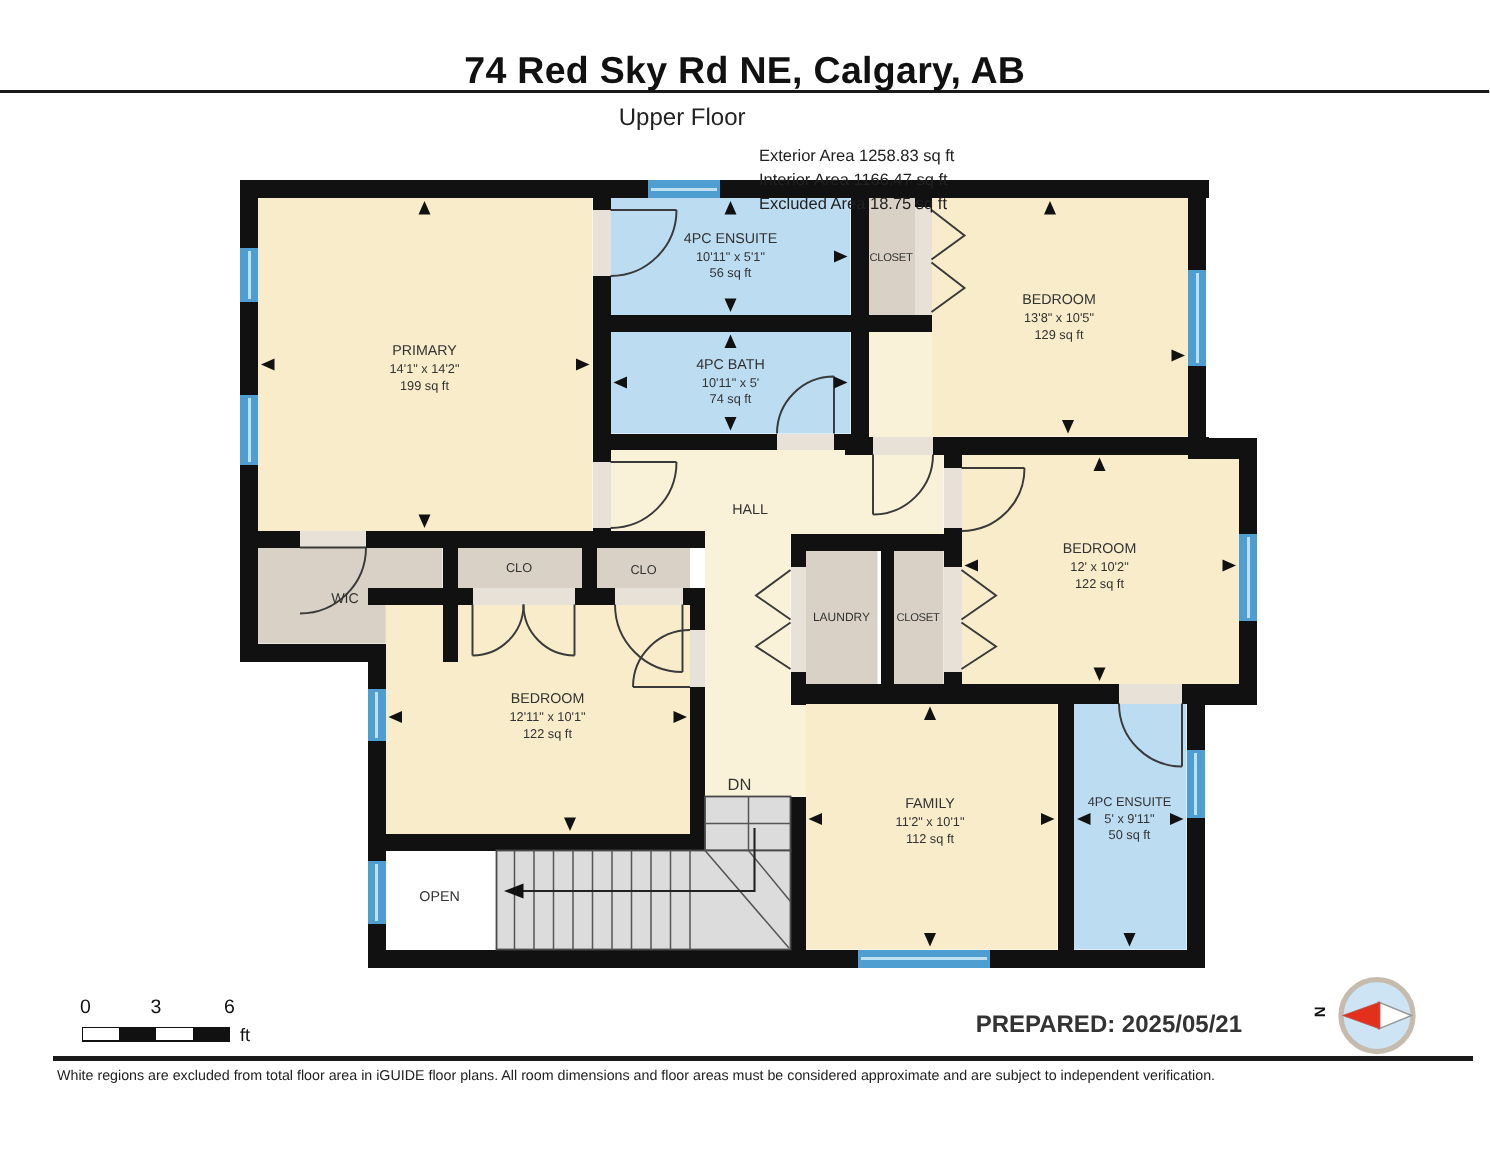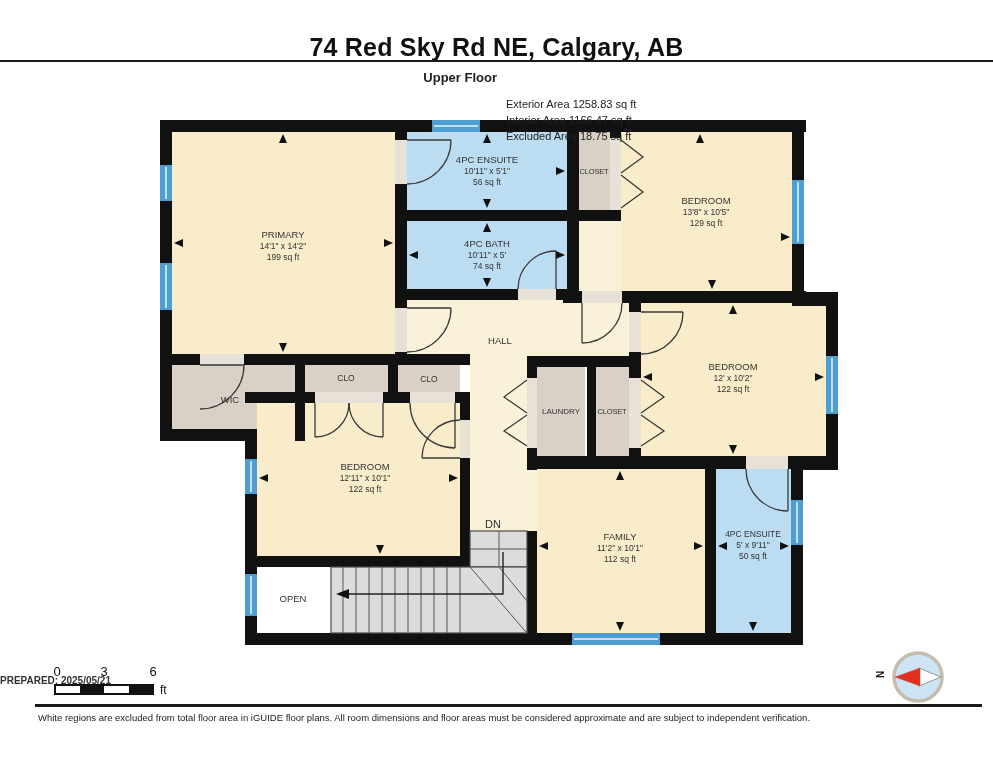--- a/index.html
+++ b/index.html
@@ -1,33 +1,33 @@
 <!DOCTYPE html>
 <html><head>
 <meta charset="utf-8">
 <style>
   html,body{margin:0;padding:0;background:#fff;}
   .page{position:relative;width:993px;height:768px;background:#fff;overflow:hidden;
         font-family:"Liberation Sans",sans-serif;color:#222;}
   .plan-svg{position:absolute;left:0;top:0;z-index:1;}
   .txt{position:absolute;z-index:2;}
   .title{left:0;top:33px;width:993px;text-align:center;font-size:25px;font-weight:bold;color:#111;letter-spacing:.2px;}
-  .floor-label{right:496px;top:70px;font-size:13px;font-weight:bold;color:#222;text-align:left;}
+  .floor-label{right:496px;top:70px;font-size:16px;font-weight:normal;color:#222;text-align:left;}
   .area-lines{left:506px;top:70px;font-size:11px;color:#222;line-height:16px;margin-top:26px;}
   .lbl{position:absolute;z-index:2;transform:translate(-50%,-50%);text-align:center;
        font-size:9.5px;line-height:1.3;color:#333;white-space:nowrap;}
   .lbl .dims,.lbl .area{display:block;font-size:8.5px;}
   .lbl .nm{display:block;}
   .fs8 .nm{font-size:8px;}
   .fs75 .nm{font-size:7.5px;letter-spacing:-.2px;}
   .fs85 .nm{font-size:8.5px;}
   .fs9 .nm{font-size:11px;}
   .scale-num{font-size:13px;color:#111;transform:translate(-50%,-50%);}
   .scale-unit{font-size:12px;color:#111;transform:translate(0,-50%);}
-  .prepared{left:0;top:675px;width:828px;text-align:left;font-size:10px;font-weight:bold;color:#333;}
+  .prepared{left:0;top:675px;width:828px;text-align:right;font-size:16px;font-weight:bold;color:#333;}
   .north{left:877px;top:669px;font-size:10px;font-weight:bold;color:#111;transform:rotate(-90deg);}
   .disclaimer{left:38px;top:712px;font-size:9.5px;color:#222;}
   .wall{fill:#111111;}
   .win{fill:#4e9ed2;}
   .winlite{fill:#bfe0f2;}
   .thr{fill:#e7e1d7;}
   .cream{fill:#f8ecca;}
   .hallc{fill:#faf2d8;}
   .blue{fill:#bcdcf2;}
   .grey{fill:#d9d1c5;}

